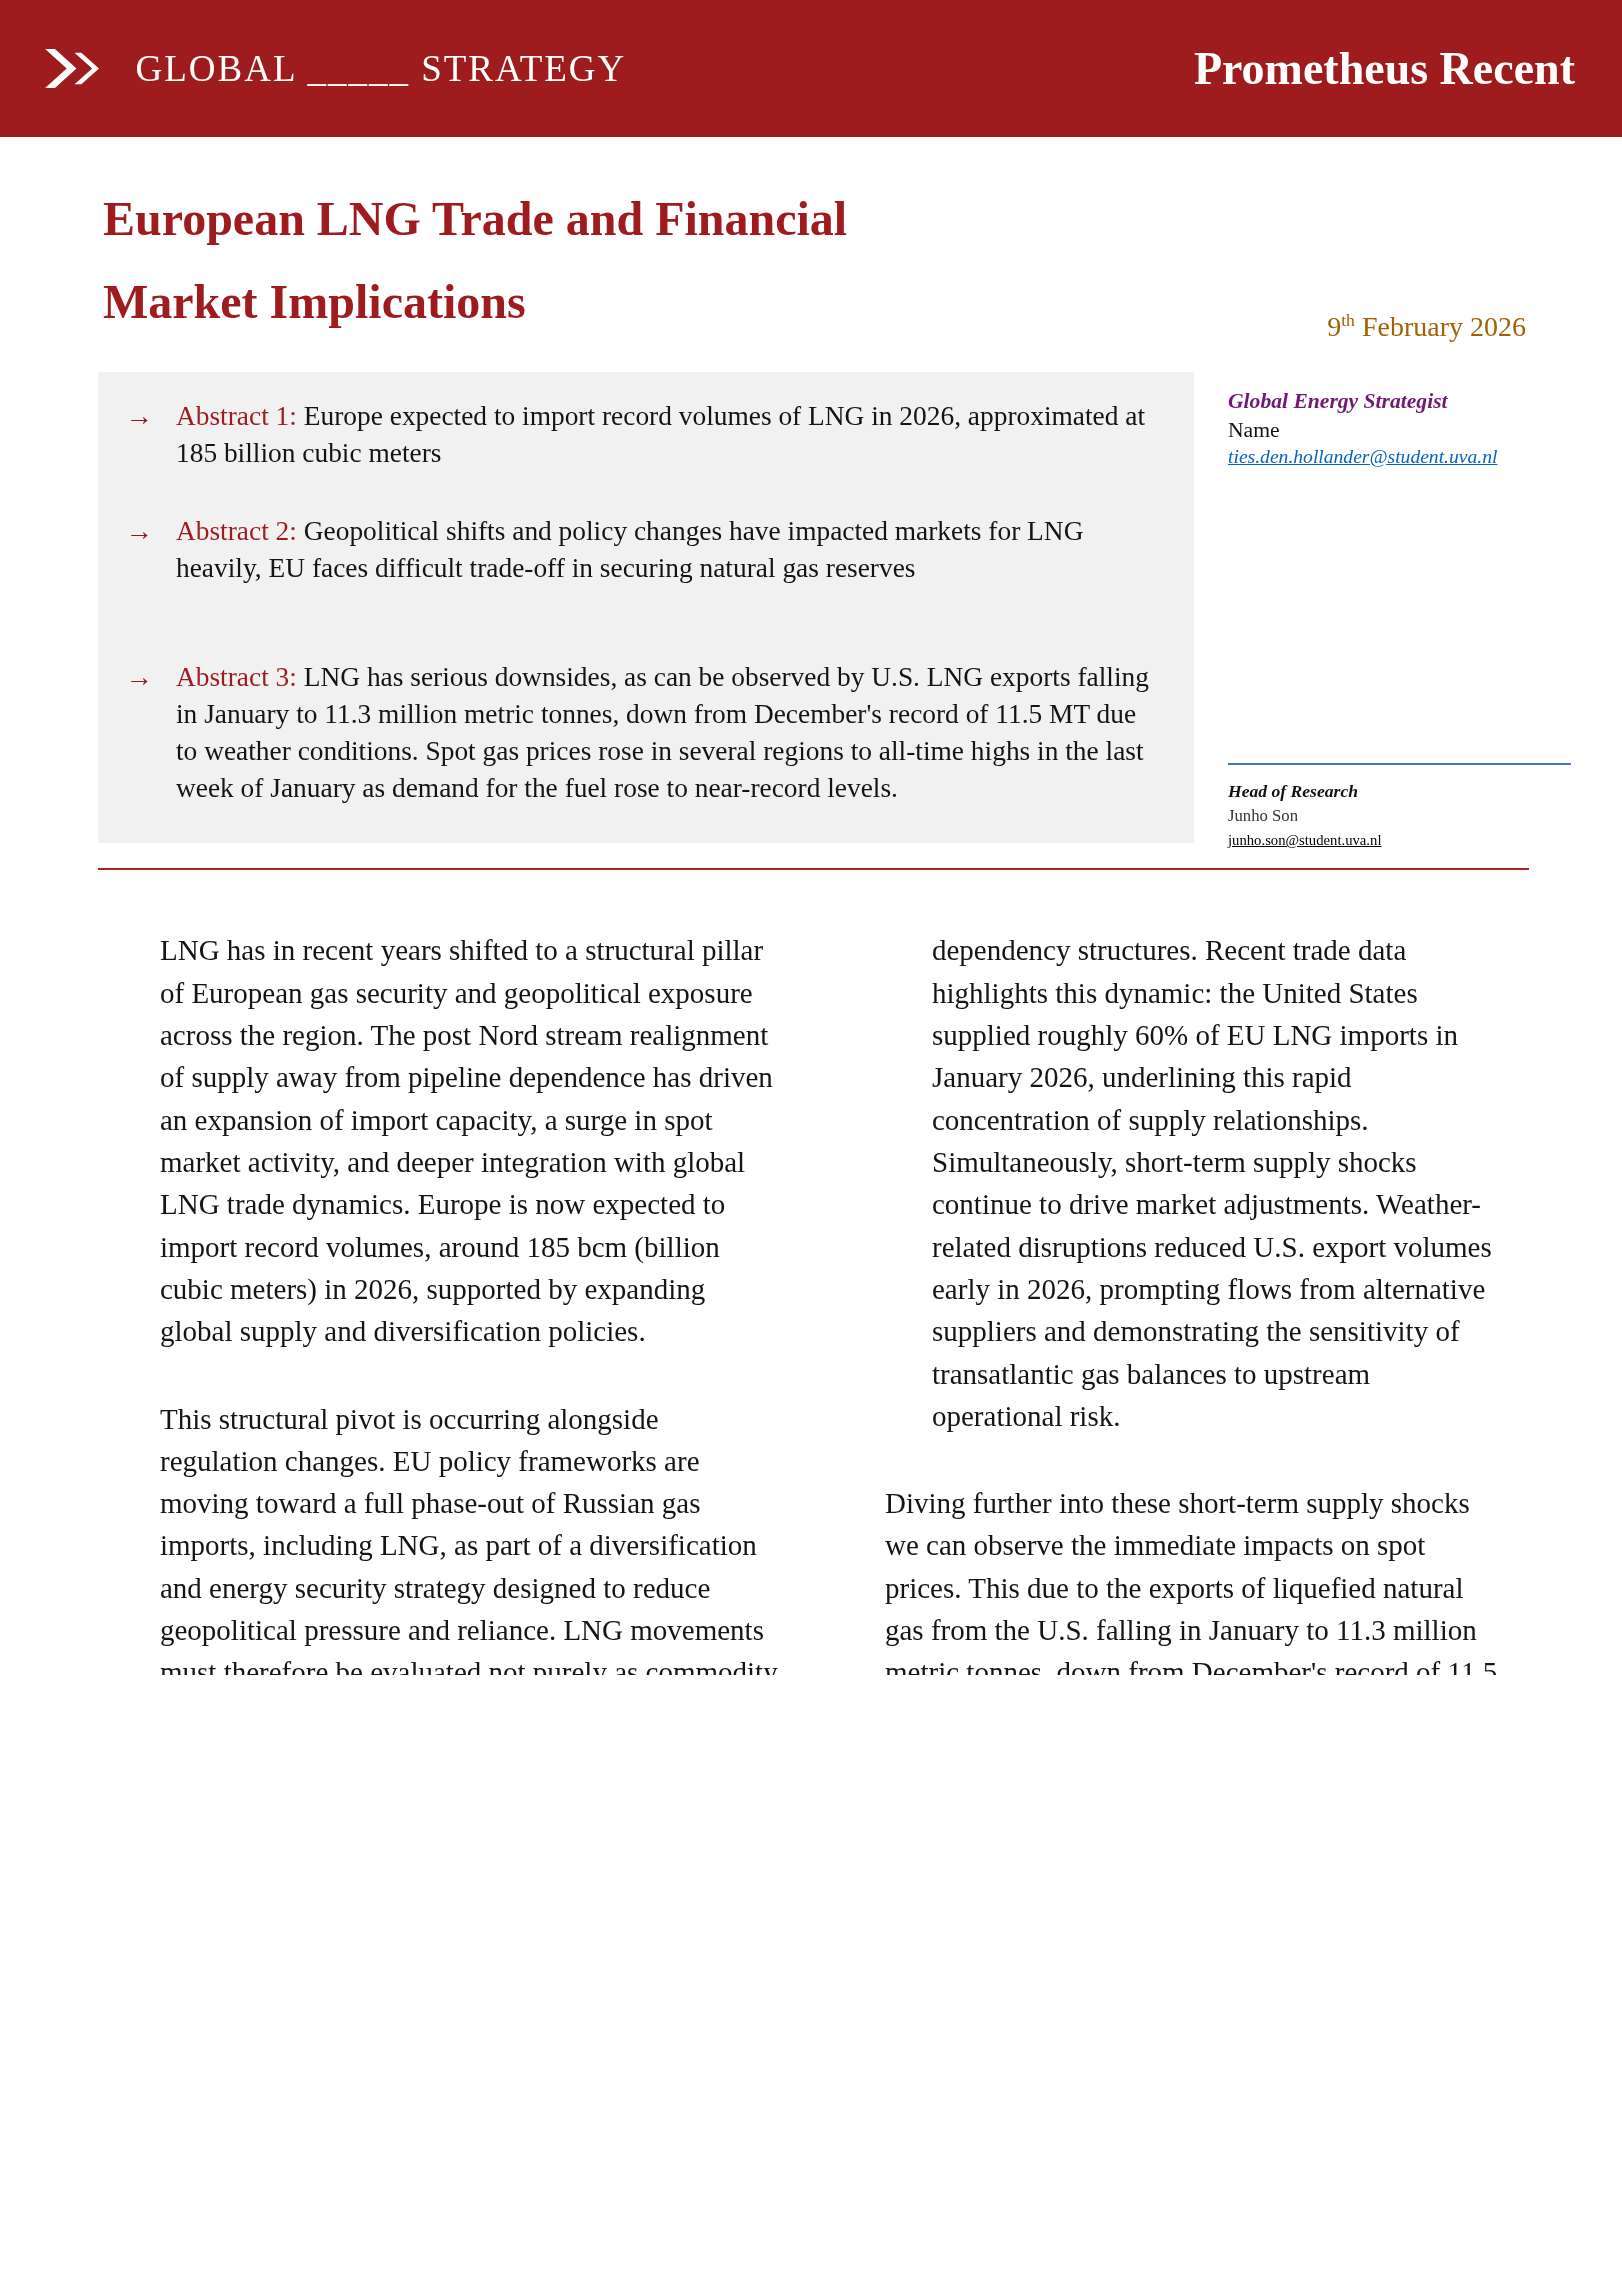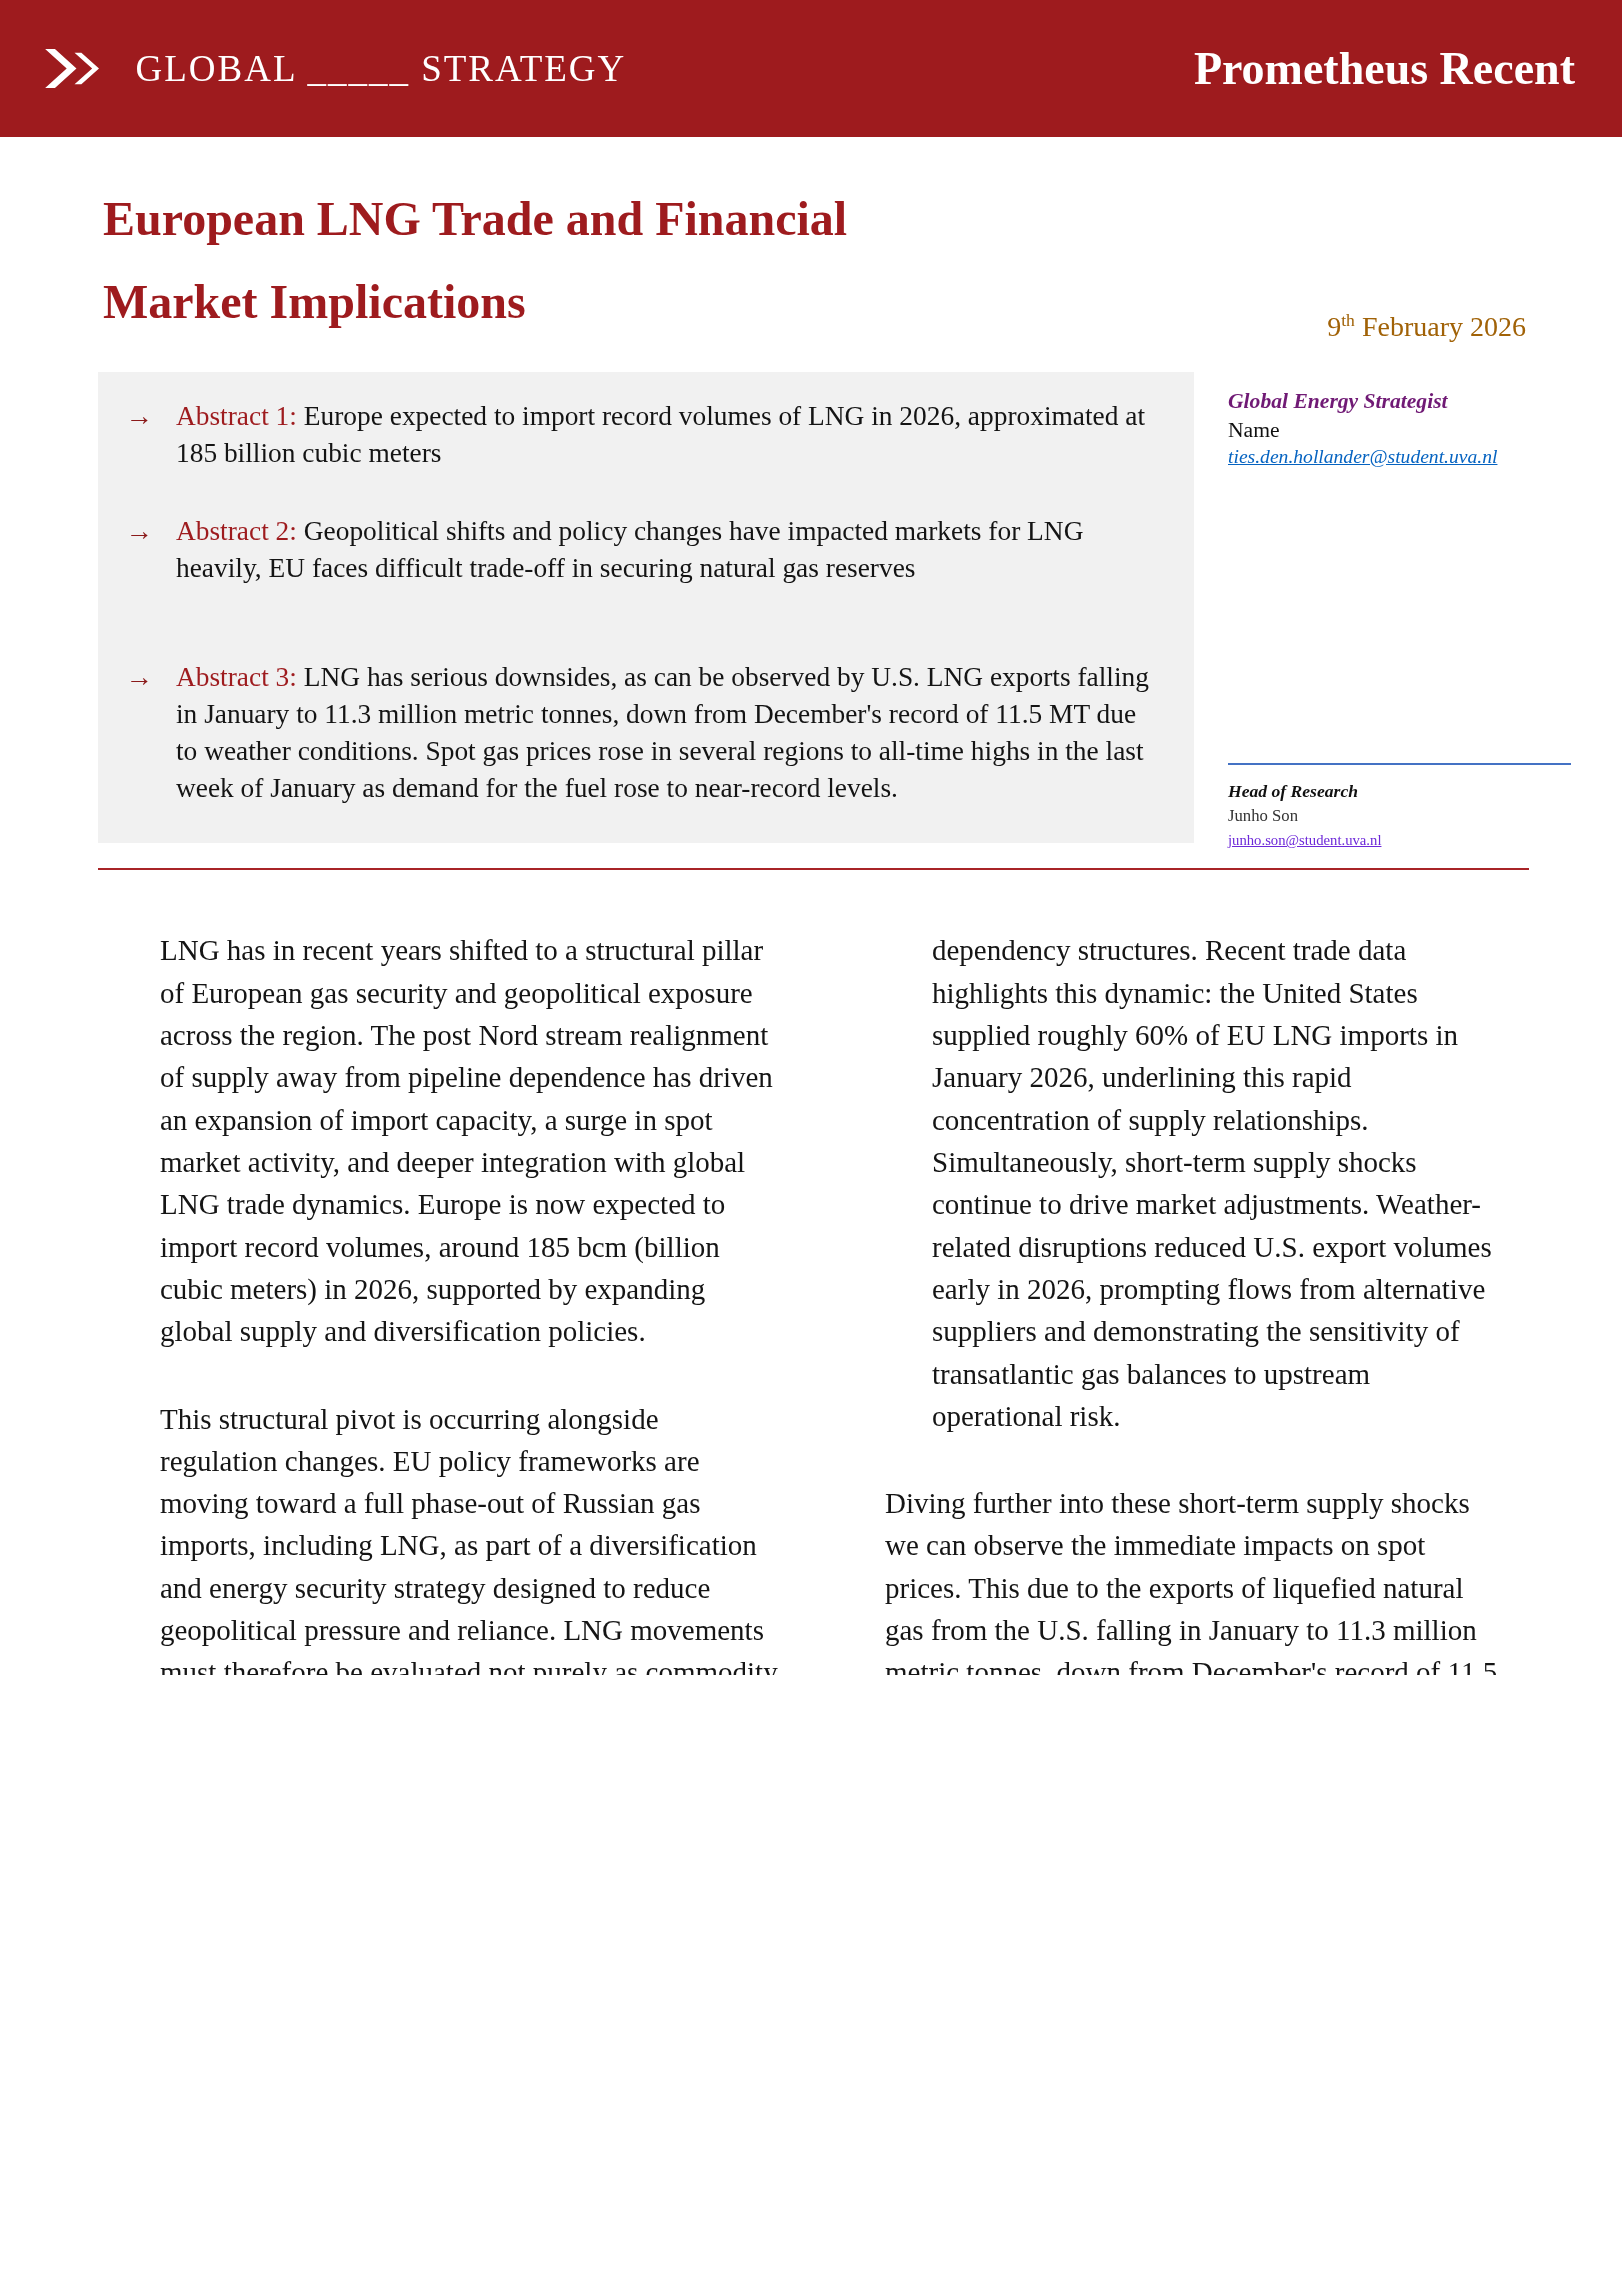--- a/index.html
+++ b/index.html
@@ -109,21 +109,21 @@
     top: 763px;
     width: 343px;
     border-top: 2px solid #4472c4;
     padding-top: 13.7px;
     line-height: 1.45;
   }
   .contact-role-2 { font-size: 17.6px; font-weight: 700; font-style: italic; color: #111; display: block; }
   .contact-name-2 { font-size: 16.7px; color: #333; display: block; }
   .email-link-2 {
     font-size: 14.7px;
-    color: #6d28d9;
+    color: #000000;
     text-decoration: underline;
     display: inline-block;
     cursor: pointer;
     word-break: break-all;
   }
 
   
   .red-rule {
     margin: 25.5px 93px 0 98px;
     border: none;

